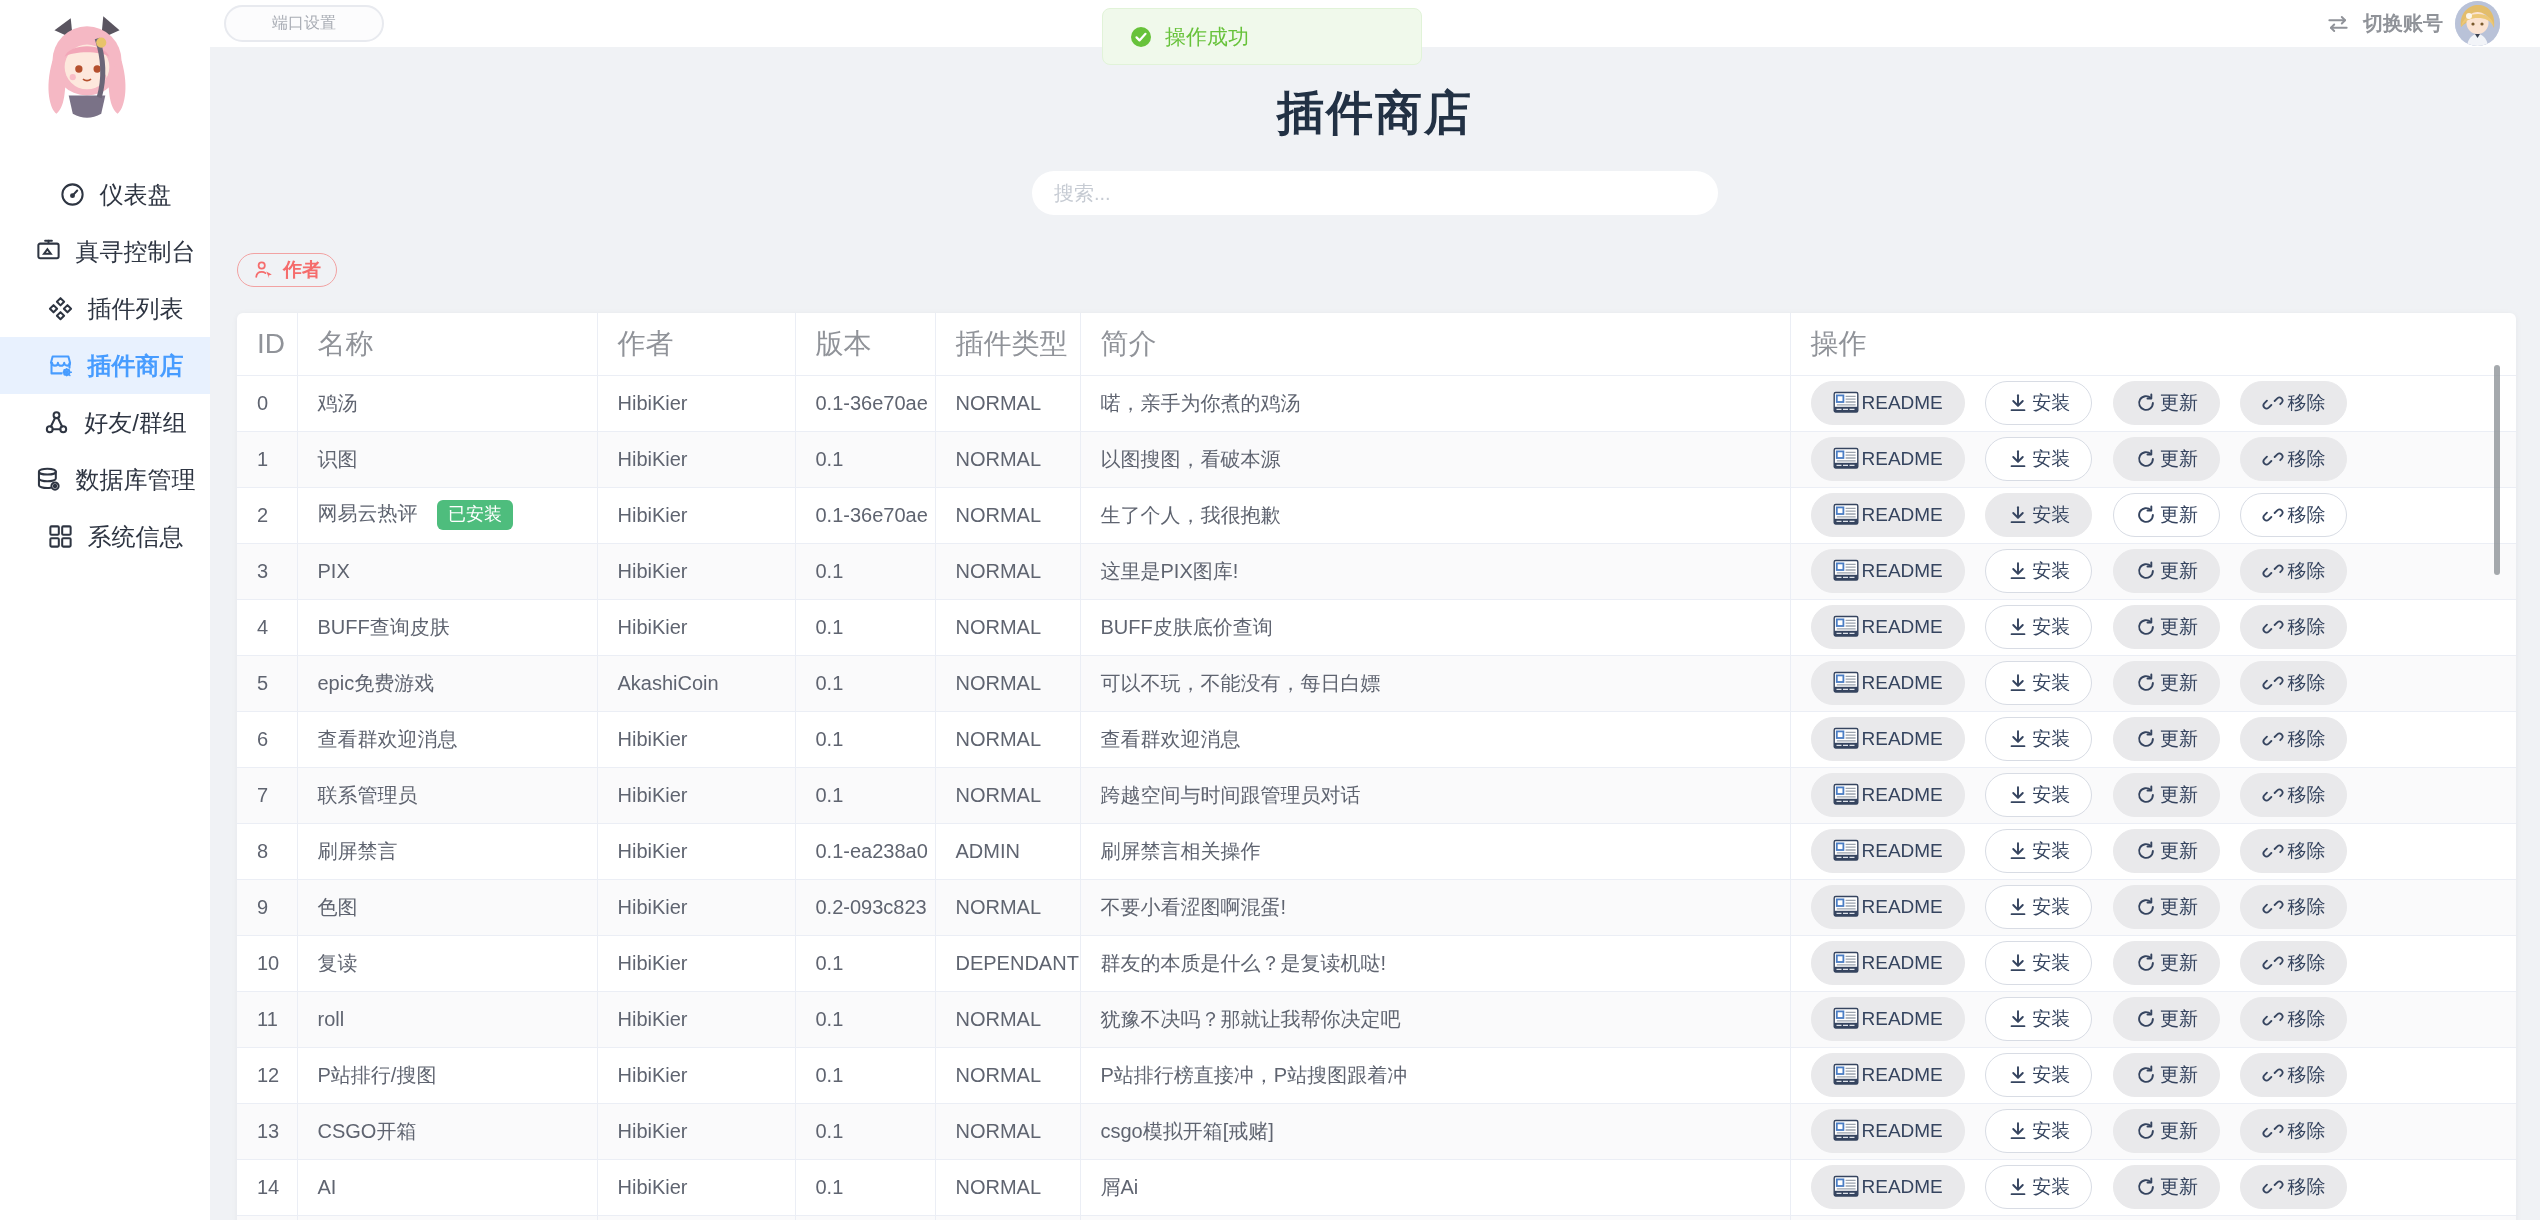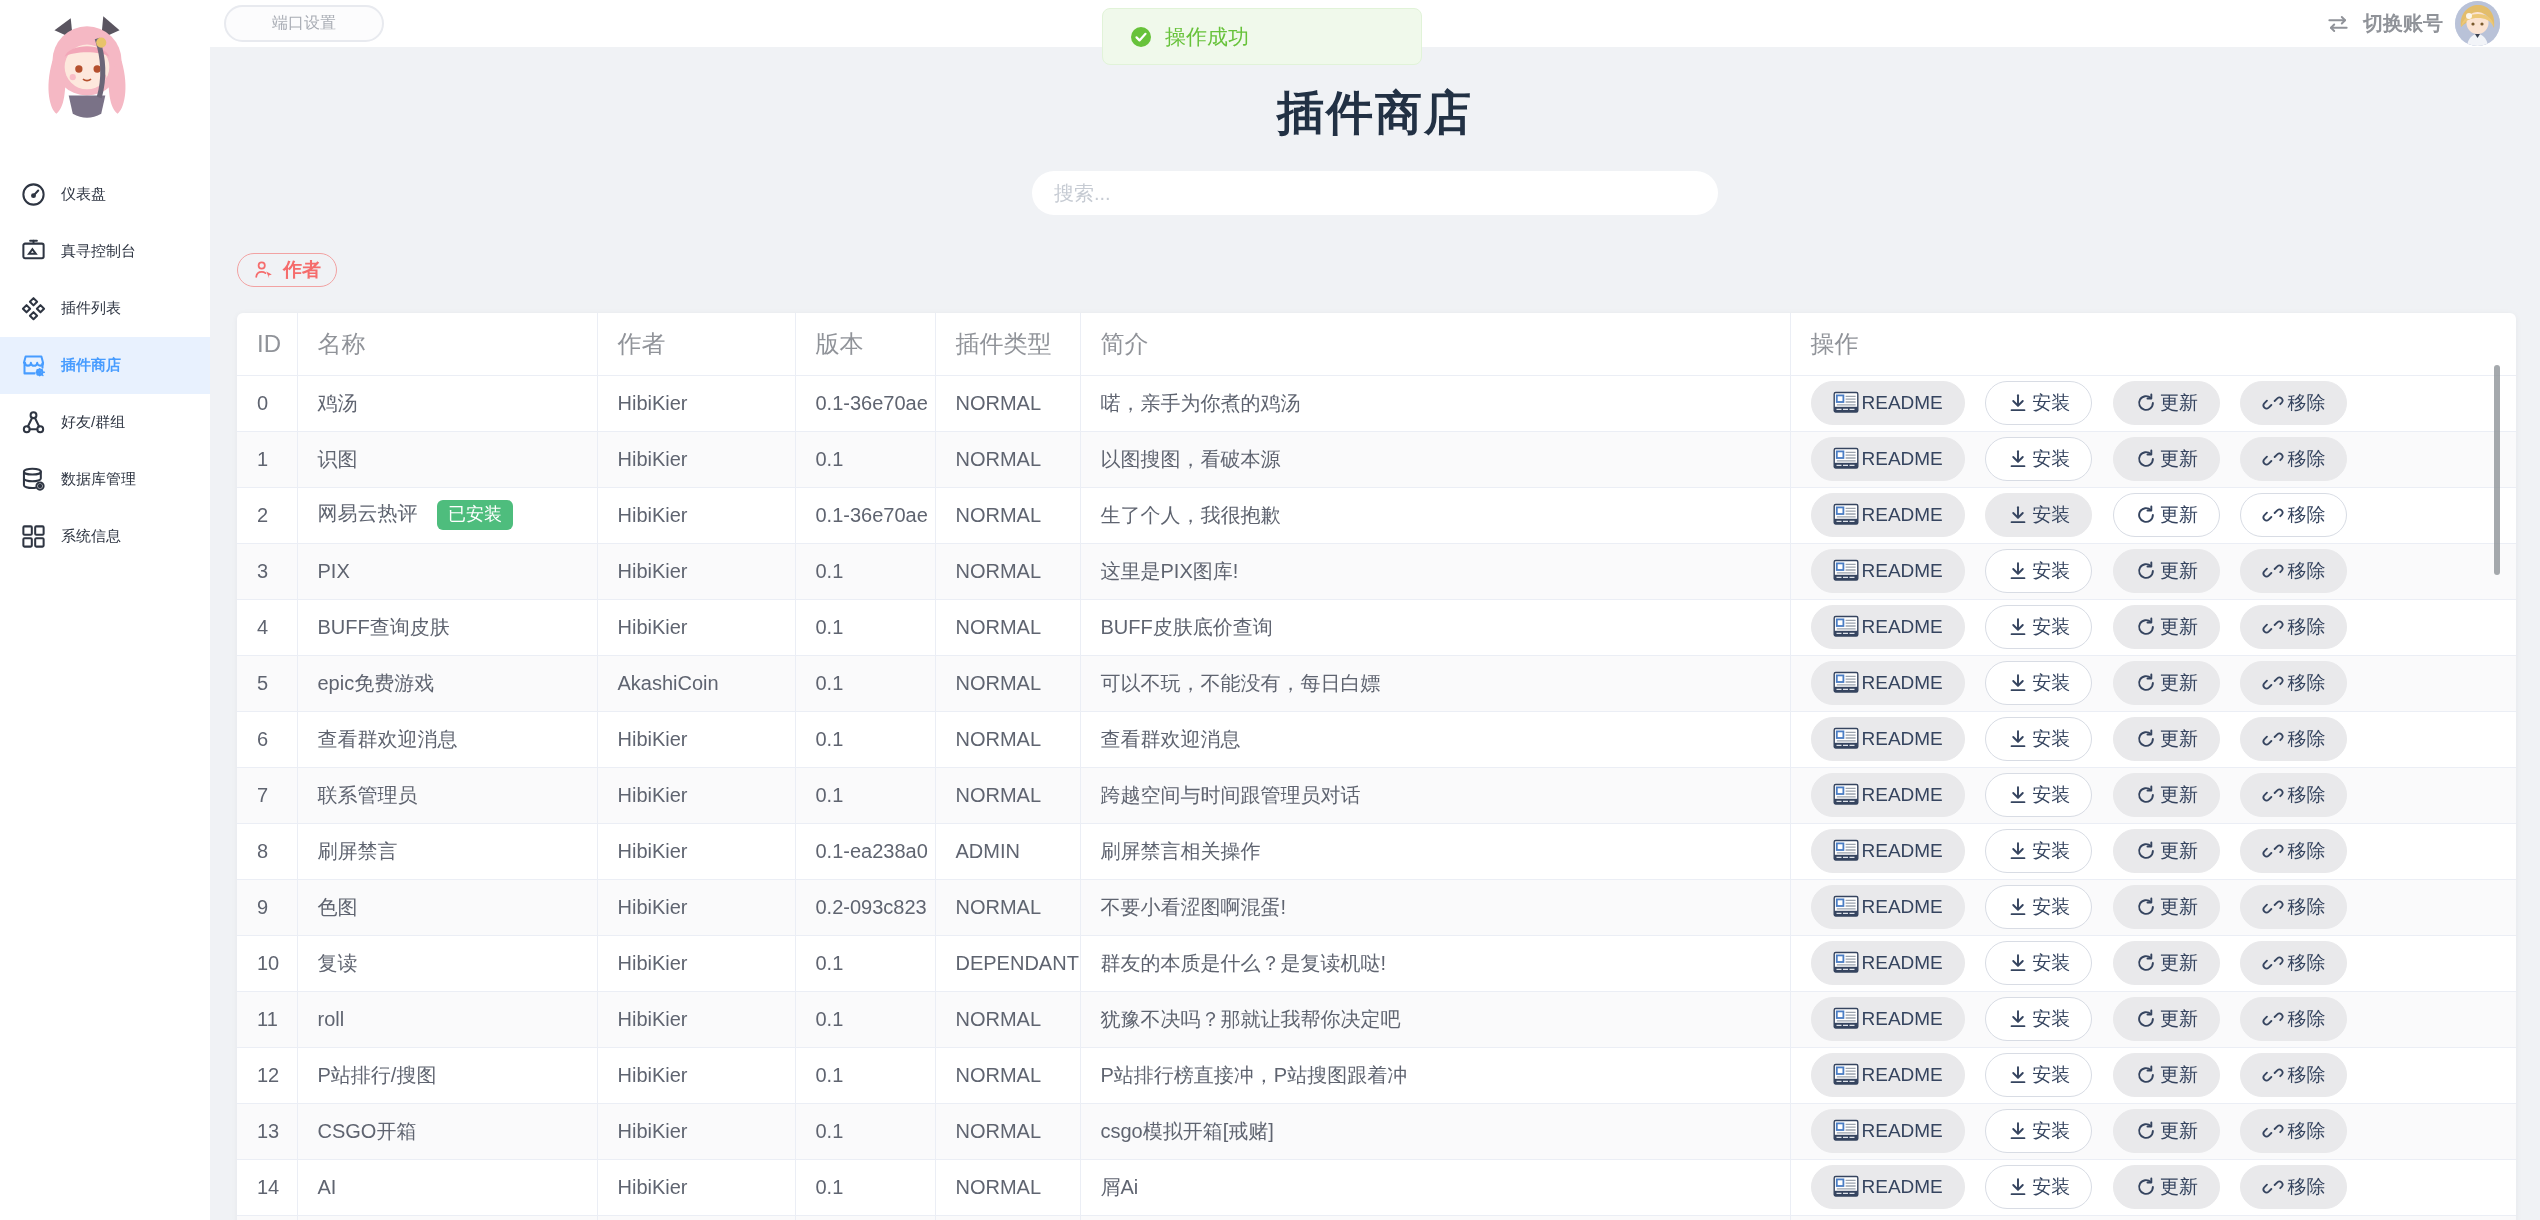--- a/index.html
+++ b/index.html
@@ -9,21 +9,21 @@
     font-family:"Liberation Sans",sans-serif;
     -webkit-font-smoothing:antialiased;
   }
   #app{position:relative;width:2540px;height:1220px;}
 
   
   .sidebar{position:absolute;left:0;top:0;width:210px;height:1220px;background:#fff;z-index:4;}
   .logo{width:122px;height:122px;margin:8px 0 0 26px;display:block;}
   .nav{margin-top:36px;}
   .nav-item{height:57px;display:flex;align-items:center;padding-left:20px;gap:14px;
-    font-size:15px;color:#2e3542;cursor:pointer;user-select:none;}
+    font-size:24px;color:#2e3542;cursor:pointer;user-select:none;justify-content:center;}
   .nav-item svg{width:27px;height:27px;flex:0 0 27px;}
   .nav-item.active{background:#e8f1fe;color:#479cff;font-weight:bold;}
 
   
   .topbar{position:absolute;left:210px;top:0;right:0;height:47px;background:#fff;
     display:flex;align-items:center;z-index:2;}
   .port-btn{margin-left:14px;min-width:160px;height:37px;border:2px solid #e8eaef;
     border-radius:20px;background:#fcfcfd;color:#a9adb5;font-size:16px;
     display:inline-flex;align-items:center;justify-content:center;cursor:pointer;box-sizing:border-box;}
   .topbar-right{margin-left:auto;display:flex;align-items:center;gap:12px;padding-right:40px;
@@ -51,21 +51,21 @@
     background:transparent;cursor:pointer;box-sizing:border-box;}
   .author-chip svg{width:22px;height:22px;}
 
   
   .card{position:relative;margin:26px 24px 0 27px;height:913px;background:#fff;border-radius:6px;
     overflow:hidden;box-shadow:0 1px 6px rgba(31,45,61,.05);}
   table{width:100%;border-collapse:collapse;table-layout:fixed;}
   th,td{padding:0 10px 0 20px;text-align:left;border-right:1px solid #ebeef5;border-bottom:1px solid #ebeef5;
     font-weight:normal;box-sizing:border-box;white-space:nowrap;overflow:hidden;}
   th:last-child,td:last-child{border-right:none;}
-  th{height:62px;color:#909399;font-size:24px;}
+  th{height:62px;color:#909399;font-size:28px;}
   td{height:56px;color:#5f6470;font-size:20px;}
   tr.stripe td{background:#fafafb;}
   .badge{display:inline-block;margin-left:14px;padding:4px 11px;border-radius:6px;
     background:#4ebd7d;color:#fff;font-size:18px;line-height:1.2;text-align:center;}
 
   .btn{display:inline-flex;align-items:center;justify-content:center;gap:3px;height:44px;
     padding:0 21px;border-radius:22px;font-size:19px;color:#35445f;margin-right:15px;
     cursor:pointer;border:1px solid transparent;box-sizing:border-box;vertical-align:middle;user-select:none;}
   .btn.gray{background:#e9e9eb;border-color:#e9e9eb;}
   .btn.white{background:#fff;border-color:#d8dce4;}

